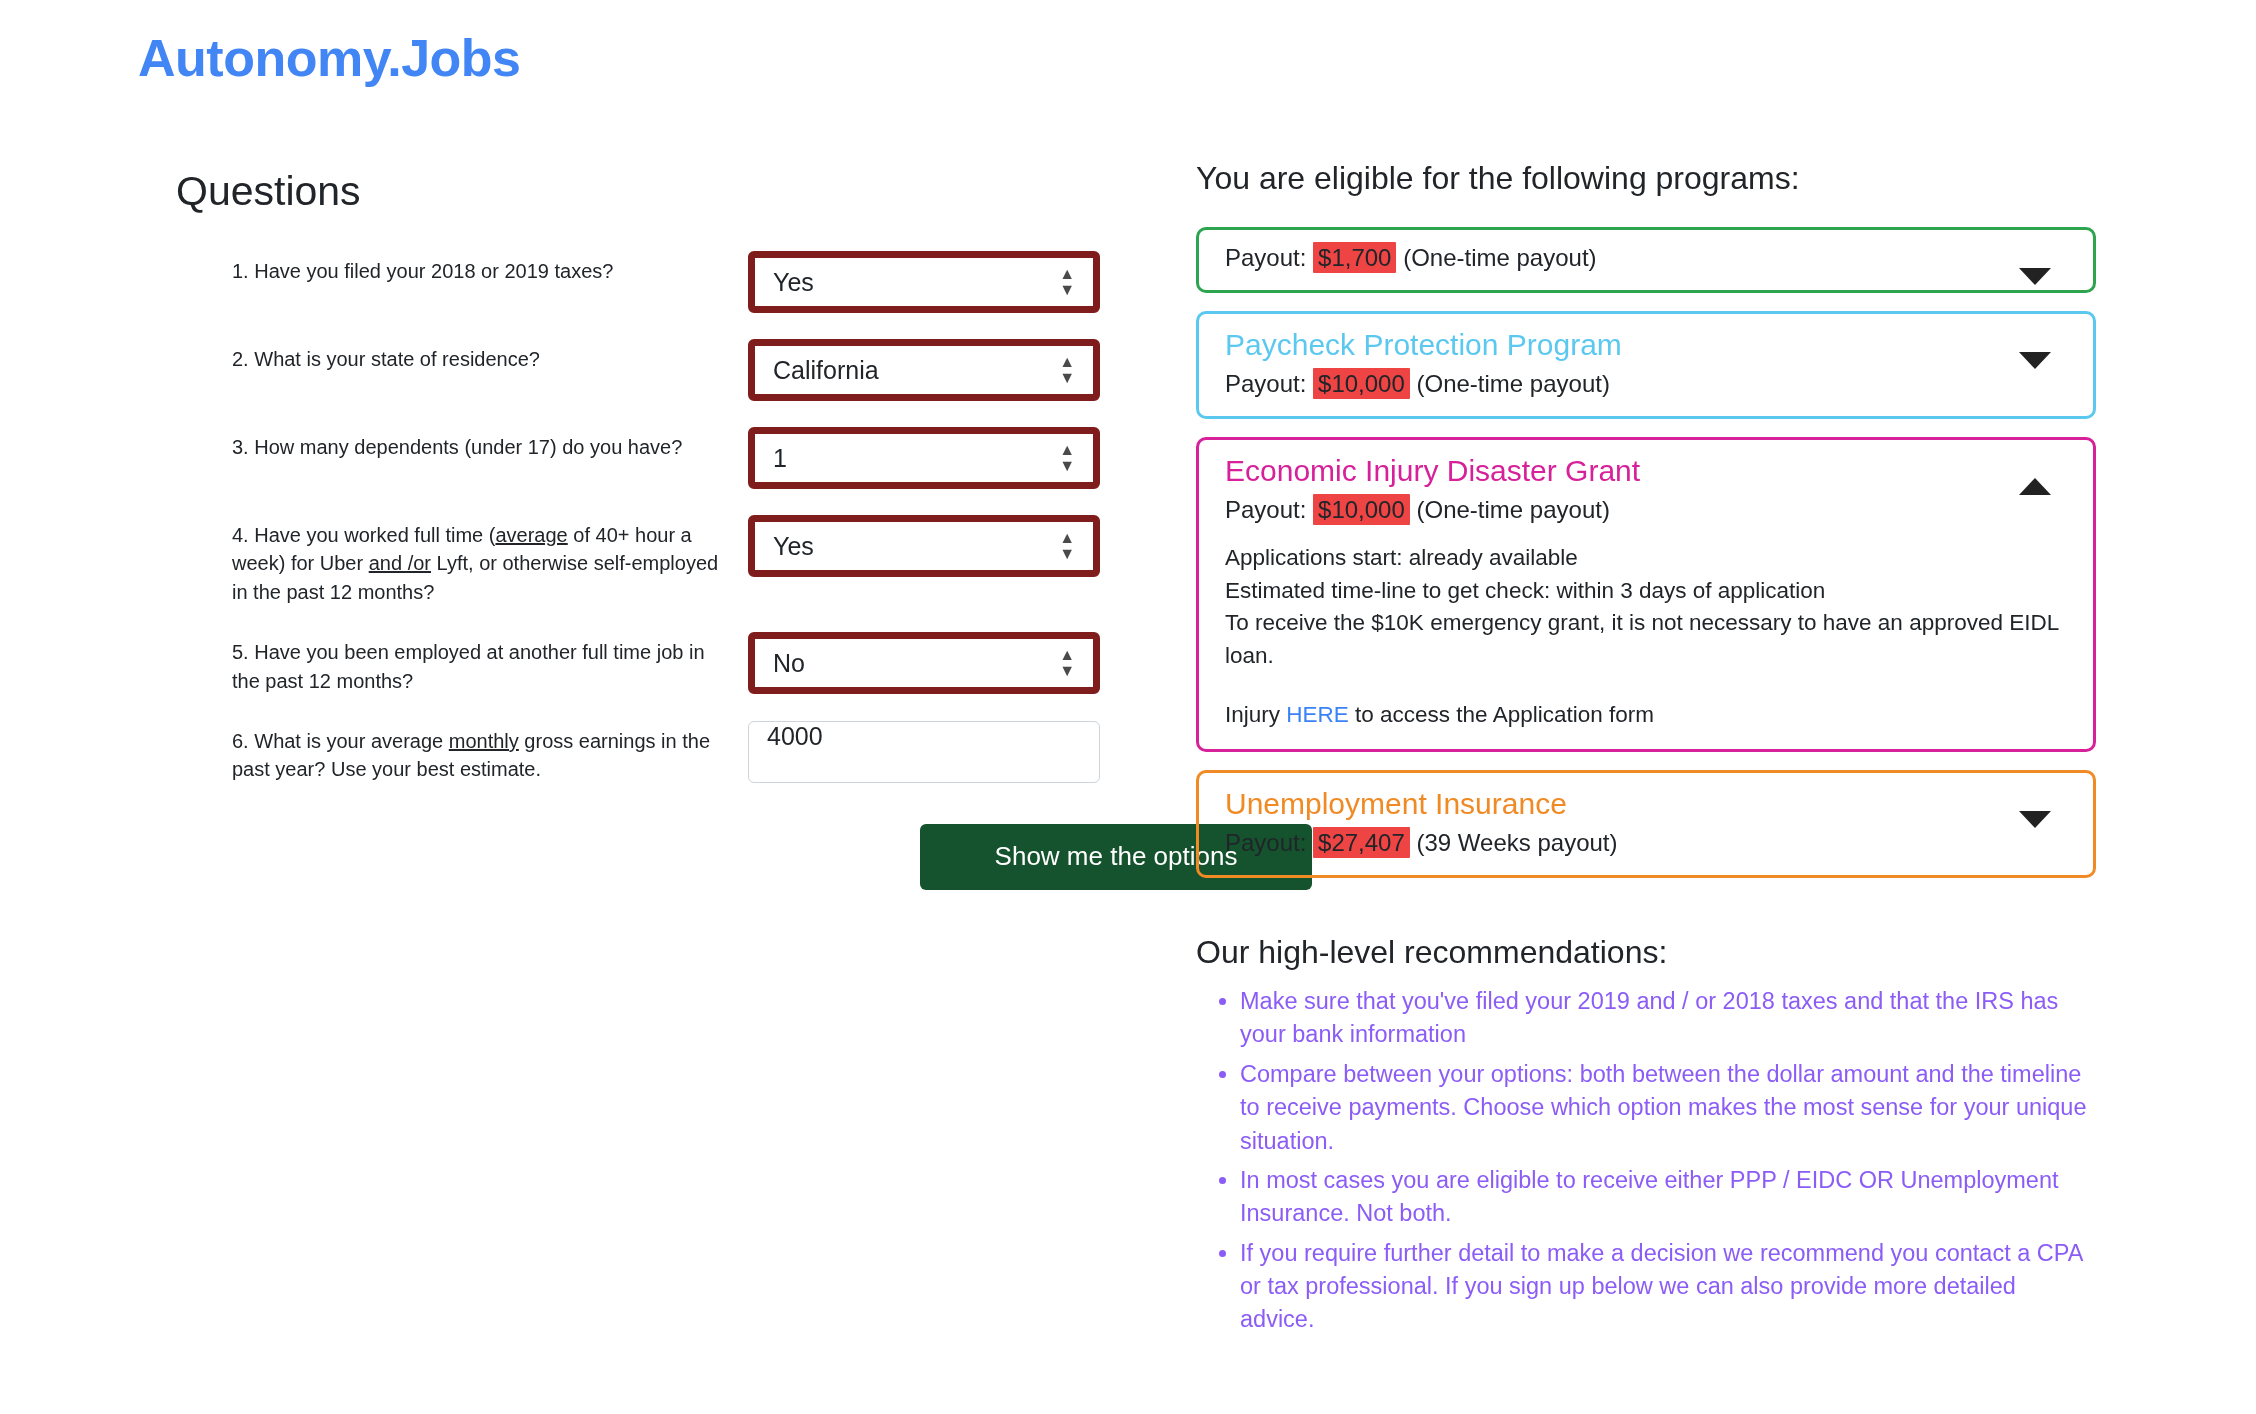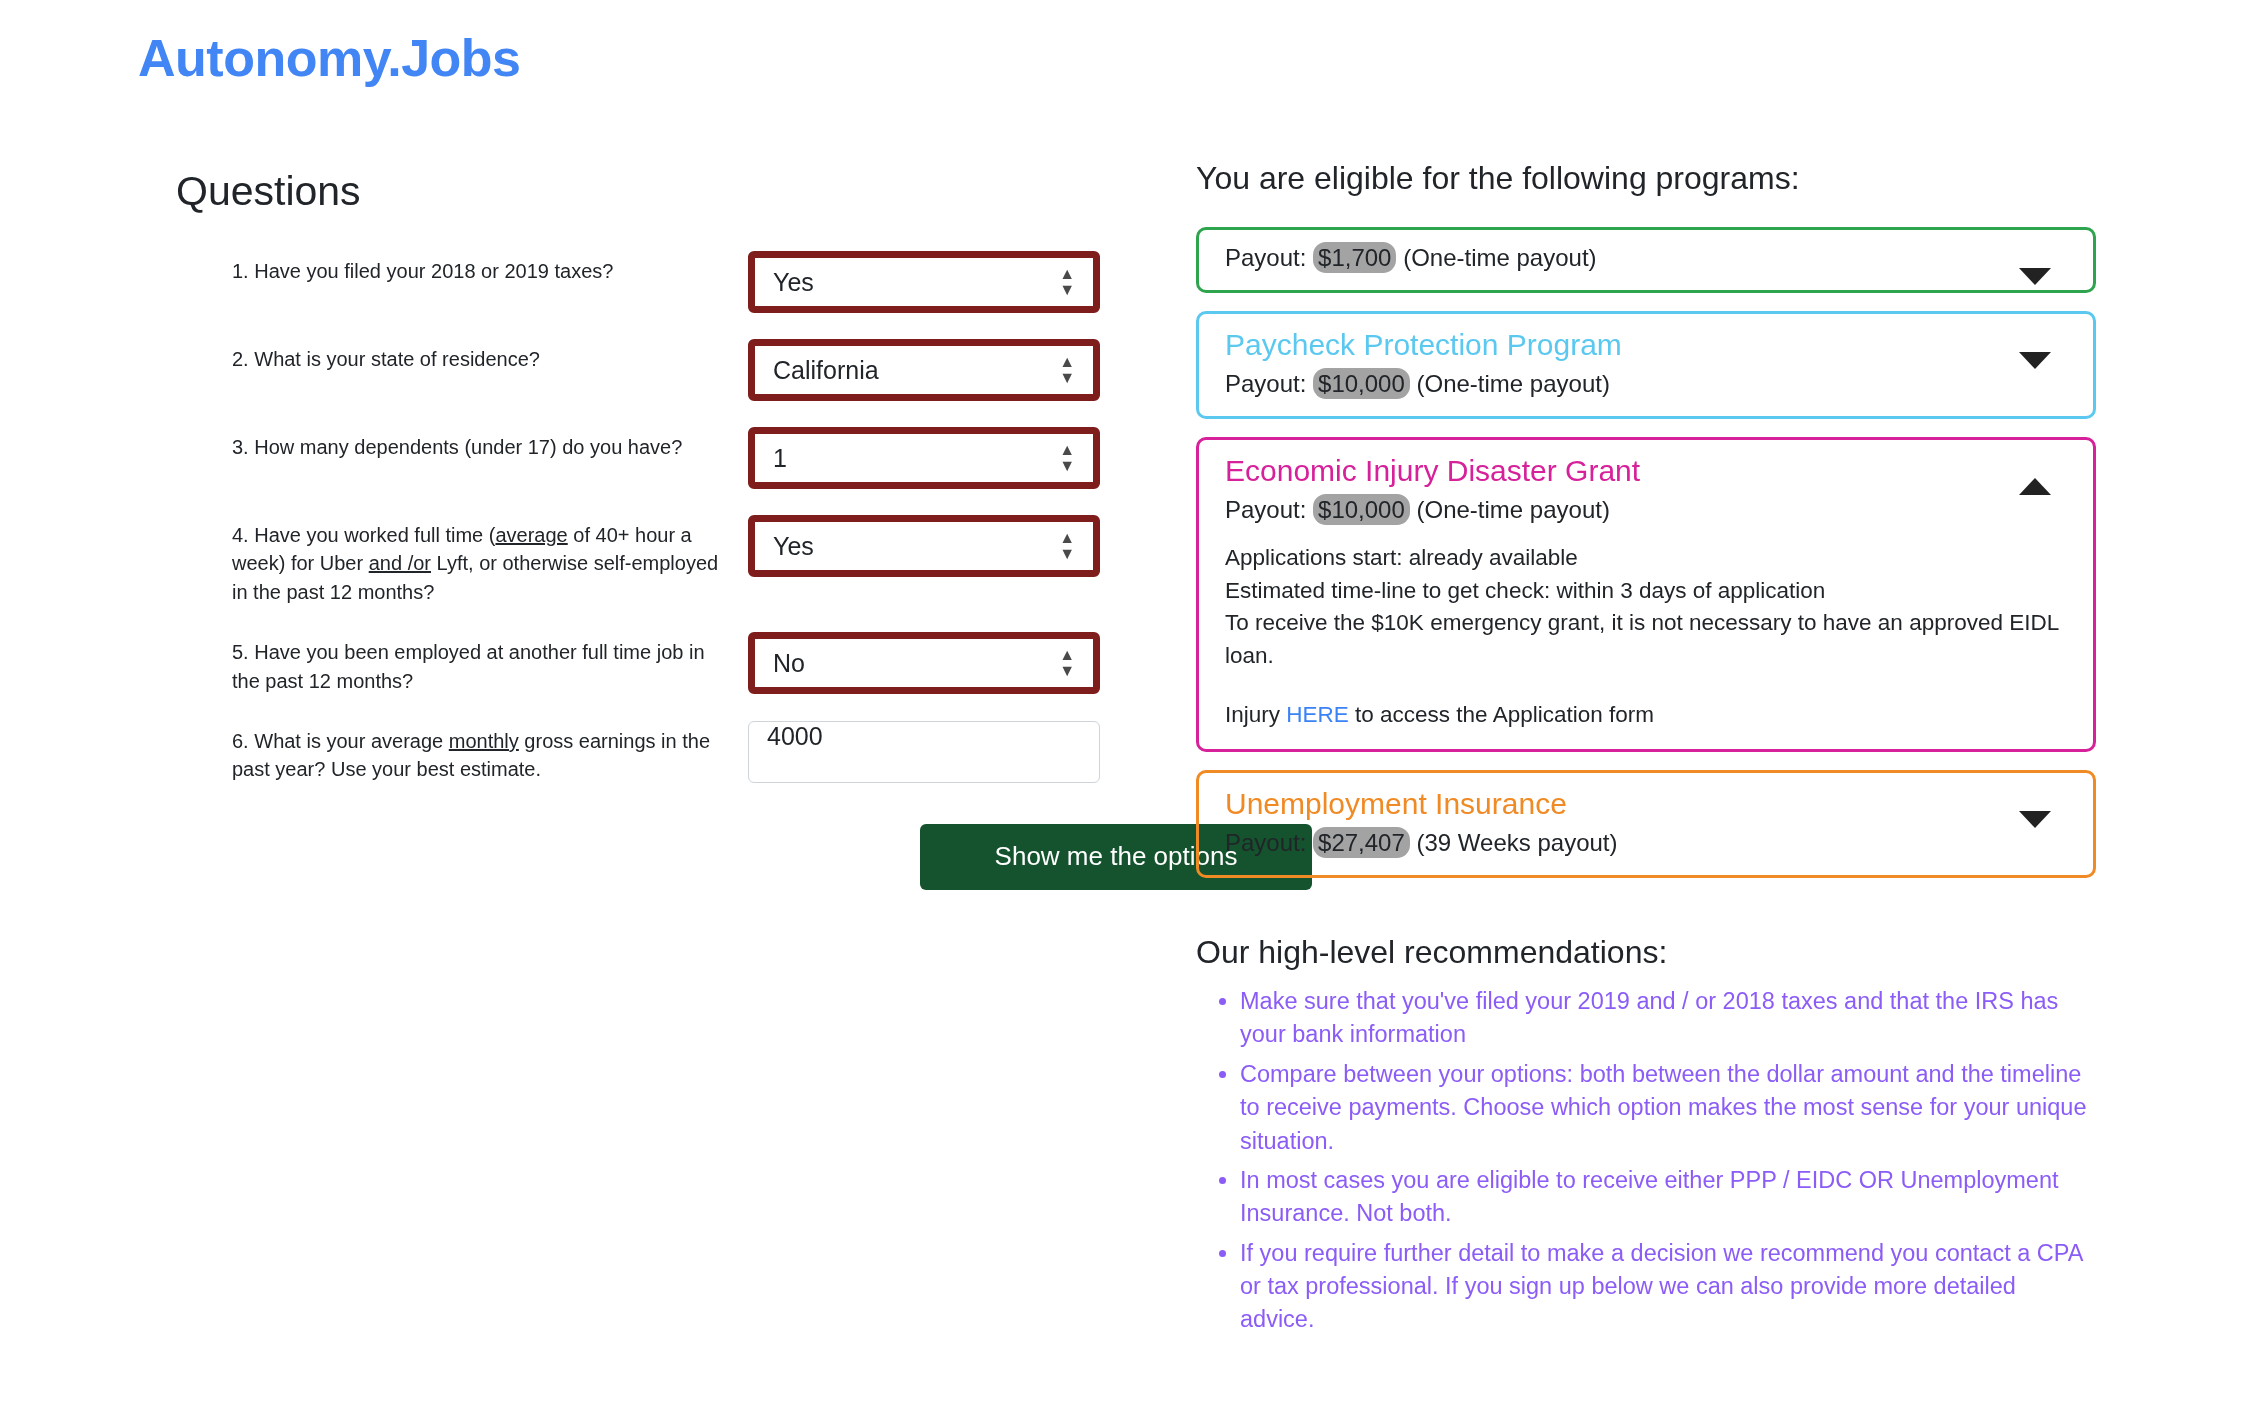--- a/index.html
+++ b/index.html
@@ -133,23 +133,23 @@
   }
   .program .p-title {
     font-size: 30px;
     margin: 0 0 8px 0;
   }
   .program .p-payout {
     font-size: 24px;
     color: #212529;
   }
   .program .p-amount {
-    background: #a3a3a3;
+    background: #ef4444;
     padding: 2px 5px;
-    border-radius: 13px;
+    border-radius: 1px;
   }
   .caret {
     position: absolute;
     right: 42px;
     top: 38px;
     width: 0; height: 0;
     border-left: 16px solid transparent;
     border-right: 16px solid transparent;
     cursor: pointer;
   }

